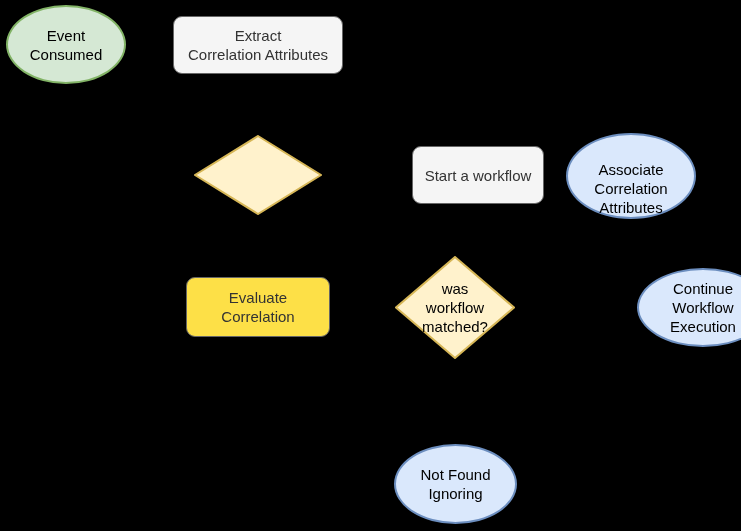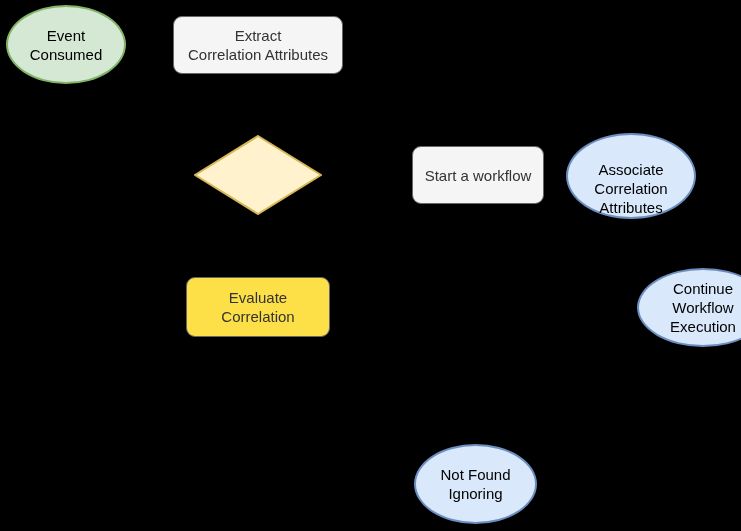--- a/index.html
+++ b/index.html
@@ -53,21 +53,21 @@
   }
   
   .n0 { left: 6px;   top: 5px;   width: 120px; height: 79px; }
   .n1 { left: 173px; top: 16px;  width: 170px; height: 58px; }
   .n2 { left: 194px; top: 135px; width: 128px; height: 80px; }
   .n3 { left: 373px; top: 146px; width: 132px; height: 58px; margin-left: 39px; }
   .n4 { left: 566px; top: 133px; width: 130px; height: 86px; align-items: flex-end; }
   .n5 { left: 186px; top: 277px; width: 144px; height: 60px; }
   .n6 { left: 395px; top: 256px; width: 120px; height: 103px; }
   .n7 { left: 637px; top: 268px; width: 132px; height: 79px; }
-  .n8 { left: 414px; top: 444px; width: 123px; height: 80px; }
+  .n8 { left: 394px; top: 444px; width: 123px; height: 80px; }
 </style>
 </head>
 <body>
 
 <div class="canvas" style="background: rgb(0, 0, 0);">
 
   <div class="node ellipse n0" style="color: rgb(0, 0, 0); background-color: rgb(213, 232, 212); border-color: rgb(130, 179, 102);">
     <span class="label">Event
 Consumed</span>
   </div>
@@ -91,20 +91,28 @@
     <span class="label">Associate
 Correlation
 Attributes</span>
   </div>
 
   <div class="node rect n5" style="color: rgb(51, 51, 51); background-color: #fde047; border-color: rgb(102, 102, 102);">
     <span class="label">Evaluate
 Correlation</span>
   </div>
 
+  <div class="node diamond n6" style="color: rgb(0, 0, 0);">
+    <svg viewBox="0 0 120 103" preserveAspectRatio="none">
+      <polygon points="60,1 119,51.5 60,102 1,51.5" stroke-width="2" fill="#fff2cc" stroke="#d6b656"></polygon>
+    </svg>
+    <span class="label">was
+workflow
+matched?</span>
+  </div>
 
   <div class="node ellipse n7" style="color: rgb(0, 0, 0); background-color: rgb(218, 232, 252); border-color: rgb(108, 142, 191);">
     <span class="label">Continue
 Workflow
 Execution</span>
   </div>
 
   <div class="node ellipse n8" style="color: rgb(0, 0, 0); background-color: rgb(218, 232, 252); border-color: rgb(108, 142, 191);">
     <span class="label">Not Found
 Ignoring</span>

